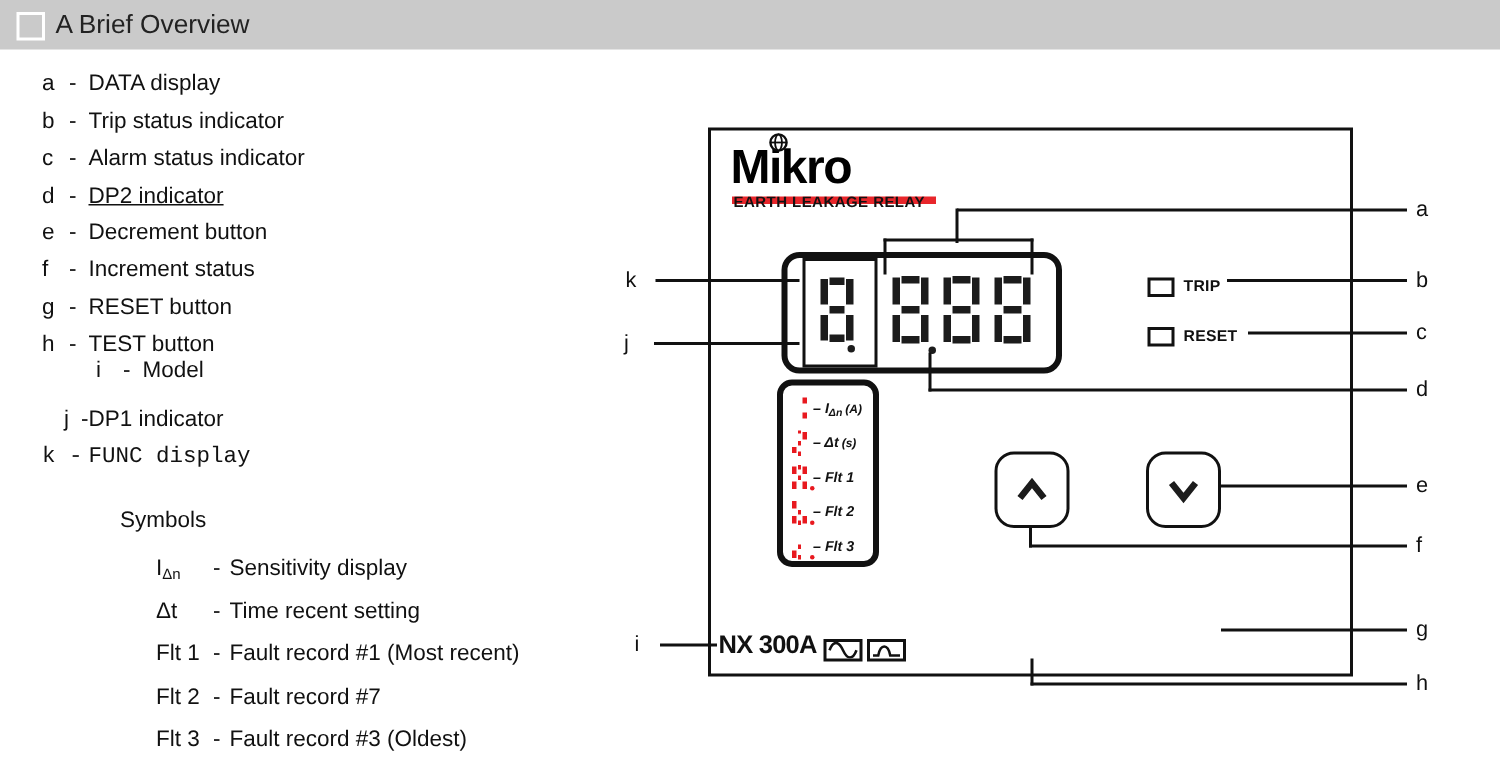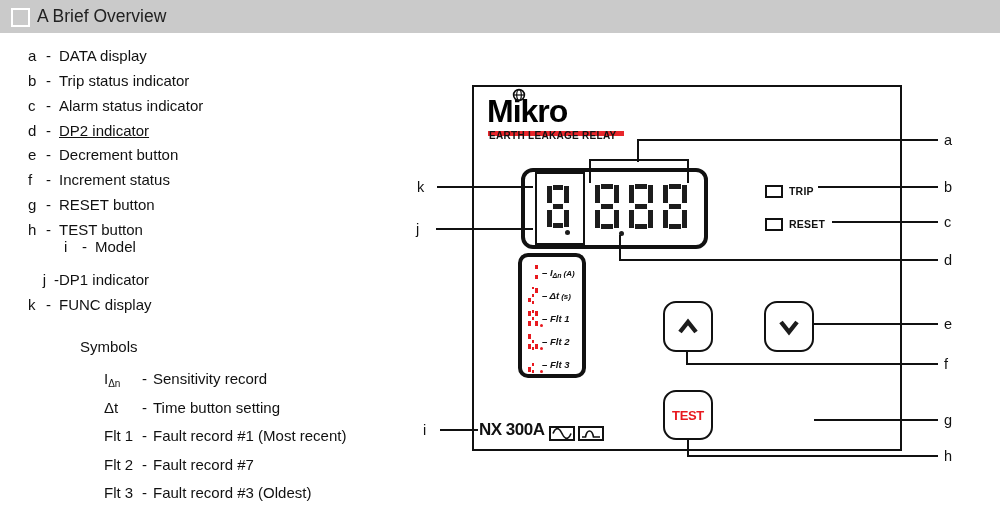--- a/index.html
+++ b/index.html
@@ -78,27 +78,27 @@
       <div class="ov-row" style="top: 47px;"><span class="ov-key">a</span><span class="ov-dash">-</span><span>DATA display</span></div>
       <div class="ov-row" style="top: 71.85px;"><span class="ov-key">b</span><span class="ov-dash">-</span><span>Trip status indicator</span></div>
       <div class="ov-row" style="top: 96.7px;"><span class="ov-key">c</span><span class="ov-dash">-</span><span>Alarm status indicator</span></div>
       <div class="ov-row" style="top: 122px; text-decoration: underline;"><span class="ov-key">d</span><span class="ov-dash">-</span><span>DP2 indicator</span></div>
       <div class="ov-row" style="top: 146.4px;"><span class="ov-key">e</span><span class="ov-dash">-</span><span>Decrement button</span></div>
       <div class="ov-row" style="top: 171.25px;"><span class="ov-key">f</span><span class="ov-dash">-</span><span>Increment status</span></div>
       <div class="ov-row" style="top: 196.1px;"><span class="ov-key">g</span><span class="ov-dash">-</span><span>RESET button</span></div>
       <div class="ov-row" style="top: 220.95px;"><span class="ov-key">h</span><span class="ov-dash">-</span><span>TEST button</span></div>
       <div class="ov-row" style="top: 238px; margin-left: 36px;"><span class="ov-key">i</span><span class="ov-dash">-</span><span>Model</span></div>
       <div class="ov-row" style="top: 270.65px; text-align: right;"><span class="ov-key">j</span><span class="ov-dash">-</span><span>DP1 indicator</span></div>
-      <div class="ov-row" style="top: 295.5px;"><span class="ov-key">k</span><span class="ov-dash">-</span><span>FUNC display</span></div>
+      <div class="ov-row" style="top: 295.5px; font-family: Liberation Mono, monospace;"><span class="ov-key">k</span><span class="ov-dash">-</span><span>FUNC display</span></div>
     </div>
 
   <div class="sym-title">Symbols</div>
   <div id="sym-list">
-      <div class="sym-row" style="top: 370px;"><span class="sym-base">I</span><span class="sym-sub">Δn</span><span class="sym-dash">-</span><span class="sym-desc">Sensitivity record</span></div>
-      <div class="sym-row" style="top: 398.6px;"><span class="sym-base">Δt</span><span class="sym-dash">-</span><span class="sym-desc">Time button setting</span></div>
+      <div class="sym-row" style="top: 370px;"><span class="sym-base">I</span><span class="sym-sub">Δn</span><span class="sym-dash">-</span><span class="sym-desc">Sensitivity display</span></div>
+      <div class="sym-row" style="top: 398.6px;"><span class="sym-base">Δt</span><span class="sym-dash">-</span><span class="sym-desc">Time recent setting</span></div>
       <div class="sym-row" style="top: 427.2px;"><span class="sym-base">Flt 1</span><span class="sym-dash">-</span><span class="sym-desc">Fault record #1 (Most recent)</span></div>
       <div class="sym-row" style="top: 455.8px;"><span class="sym-base">Flt 2</span><span class="sym-dash">-</span><span class="sym-desc">Fault record #7</span></div>
       <div class="sym-row" style="top: 484.4px;"><span class="sym-base">Flt 3</span><span class="sym-dash">-</span><span class="sym-desc">Fault record #3 (Oldest)</span></div>
     </div>
 
   <div class="panel">
     <div class="brand">Mikro</div>
     <svg class="globe" width="14" height="14" viewBox="0 0 14 14">
       <circle cx="7" cy="7" r="5.4" fill="#fff" stroke="#0d0d0d" stroke-width="1.6"></circle>
       <ellipse cx="7" cy="7" rx="2.3" ry="5.4" fill="none" stroke="#0d0d0d" stroke-width="1.2"></ellipse>
@@ -221,23 +221,20 @@
 
     <div class="btn btn-up">
       <svg width="22" height="18" viewBox="0 0 22 18">
         <polyline points="3,14 11,4 19,14" fill="none" stroke="#1c1c1c" stroke-width="4.4"></polyline>
       </svg>
     </div>
     <div class="btn btn-down">
       <svg width="22" height="18" viewBox="0 0 22 18">
         <polyline points="3,4 11,14 19,4" fill="none" stroke="#1c1c1c" stroke-width="4.4"></polyline>
       </svg>
-    </div>
-    <div class="btn btn-test">
-      <span class="btn-txt" id="test-txt" style="color: rgb(232, 25, 31);">TEST</span>
     </div>
 
     <div class="model-txt">NX 300A</div>
     <svg class="wave-ic" style="left:75px;top:339px;" viewBox="0 0 22 11">
       <path d="M2,5.5 C4.5,-1 8,-1 11,5.5 C14,12 17.5,12 20,5.5" fill="none" stroke="#111" stroke-width="1.7"></path>
     </svg>
     <svg class="wave-ic" style="left:104px;top:339px;" viewBox="0 0 22 11">
       <path d="M2,9 H5.5 C7,1 12,1 13.5,9 H20" fill="none" stroke="#111" stroke-width="1.7"></path>
     </svg>
   </div>

